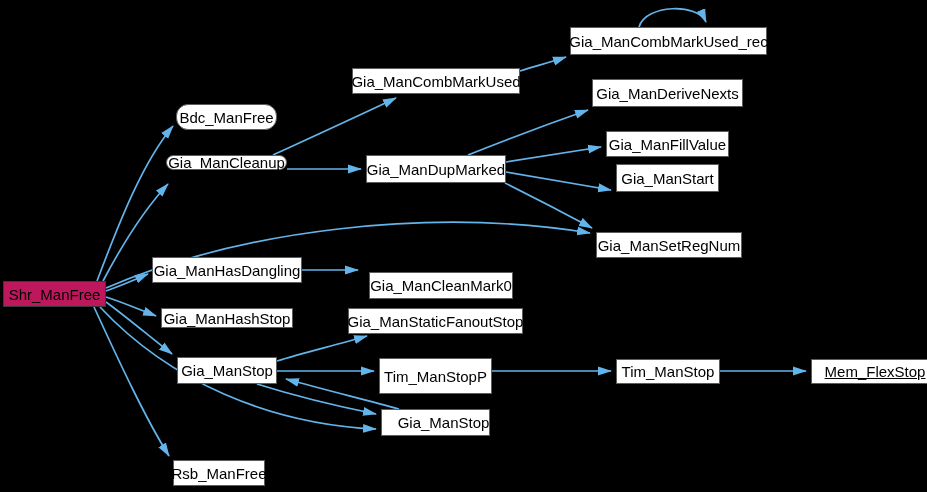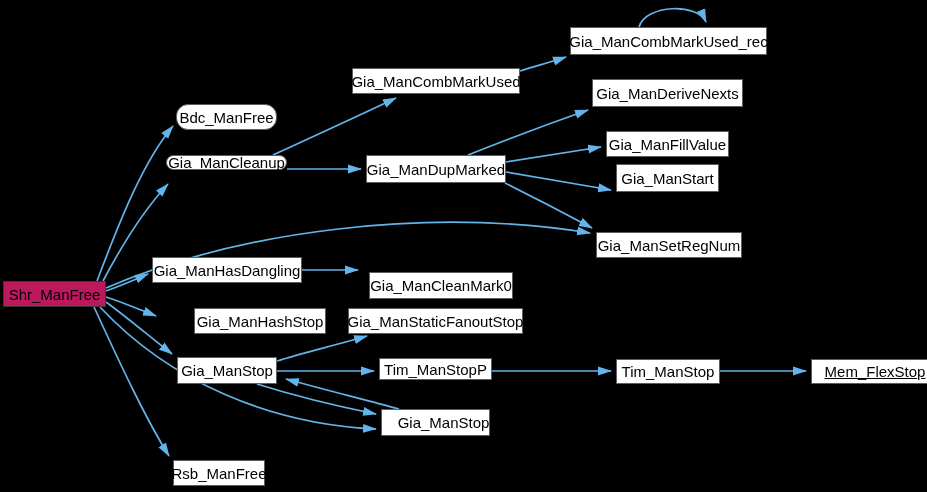--- a/index.html
+++ b/index.html
@@ -91,22 +91,22 @@
       <div class="graph-node" style="left: 166px; top: 155px; width: 121px; height: 15px; border-radius: 13px;">Gia_ManCleanup</div>
       <div class="graph-node" style="left: 352px; top: 68px; width: 168px; height: 26px;">Gia_ManCombMarkUsed</div>
       <div class="graph-node" style="left: 570px; top: 27px; width: 197px; height: 28px;">Gia_ManCombMarkUsed_rec</div>
       <div class="graph-node" style="left: 366px; top: 155px; width: 140px; height: 28px;">Gia_ManDupMarked</div>
       <div class="graph-node" style="left: 592px; top: 79px; width: 151px; height: 28px;">Gia_ManDeriveNexts</div>
       <div class="graph-node" style="left: 606px; top: 131px; width: 123px; height: 26px;">Gia_ManFillValue</div>
       <div class="graph-node" style="left: 616px; top: 164px; width: 103px; height: 28px;">Gia_ManStart</div>
       <div class="graph-node" style="left: 596px; top: 232px; width: 146px; height: 26px;">Gia_ManSetRegNum</div>
       <div class="graph-node" style="left: 152px; top: 257px; width: 150px; height: 26px;">Gia_ManHasDangling</div>
       <div class="graph-node" style="left: 363px; top: 272px; width: 144px; height: 27px; margin-left: 6px;">Gia_ManCleanMark0</div>
-      <div class="graph-node" style="left: 161px; top: 308px; width: 132px; height: 26px; margin-left: 33px;">Gia_ManHashStop</div>
+      <div class="graph-node" style="left: 161px; top: 308px; width: 132px; height: 20px;">Gia_ManHashStop</div>
       <div class="graph-node" style="left: 348px; top: 308px; width: 175px; height: 26px;">Gia_ManStaticFanoutStop</div>
       <div class="graph-node" style="left: 177px; top: 357px; width: 100px; height: 27px;">Gia_ManStop</div>
-      <div class="graph-node" style="left: 379px; top: 358px; width: 113px; height: 22px;">Tim_ManStopP</div>
+      <div class="graph-node" style="left: 379px; top: 358px; width: 113px; height: 36px;">Tim_ManStopP</div>
       <div class="graph-node" style="left: 616px; top: 359px; width: 104px; height: 25px;">Tim_ManStop</div>
       <div class="graph-node" style="left: 811px; top: 359px; width: 128px; height: 25px; text-decoration: underline;">Mem_FlexStop</div>
       <div class="graph-node" style="left: 381px; top: 409px; width: 109px; height: 27px; padding-left: 26px;">Gia_ManStopP</div>
       <div class="graph-node" style="left: 173px; top: 460px; width: 92px; height: 26px;">Rsb_ManFree</div>
     </div>
 </div>
 
 </body></html>

